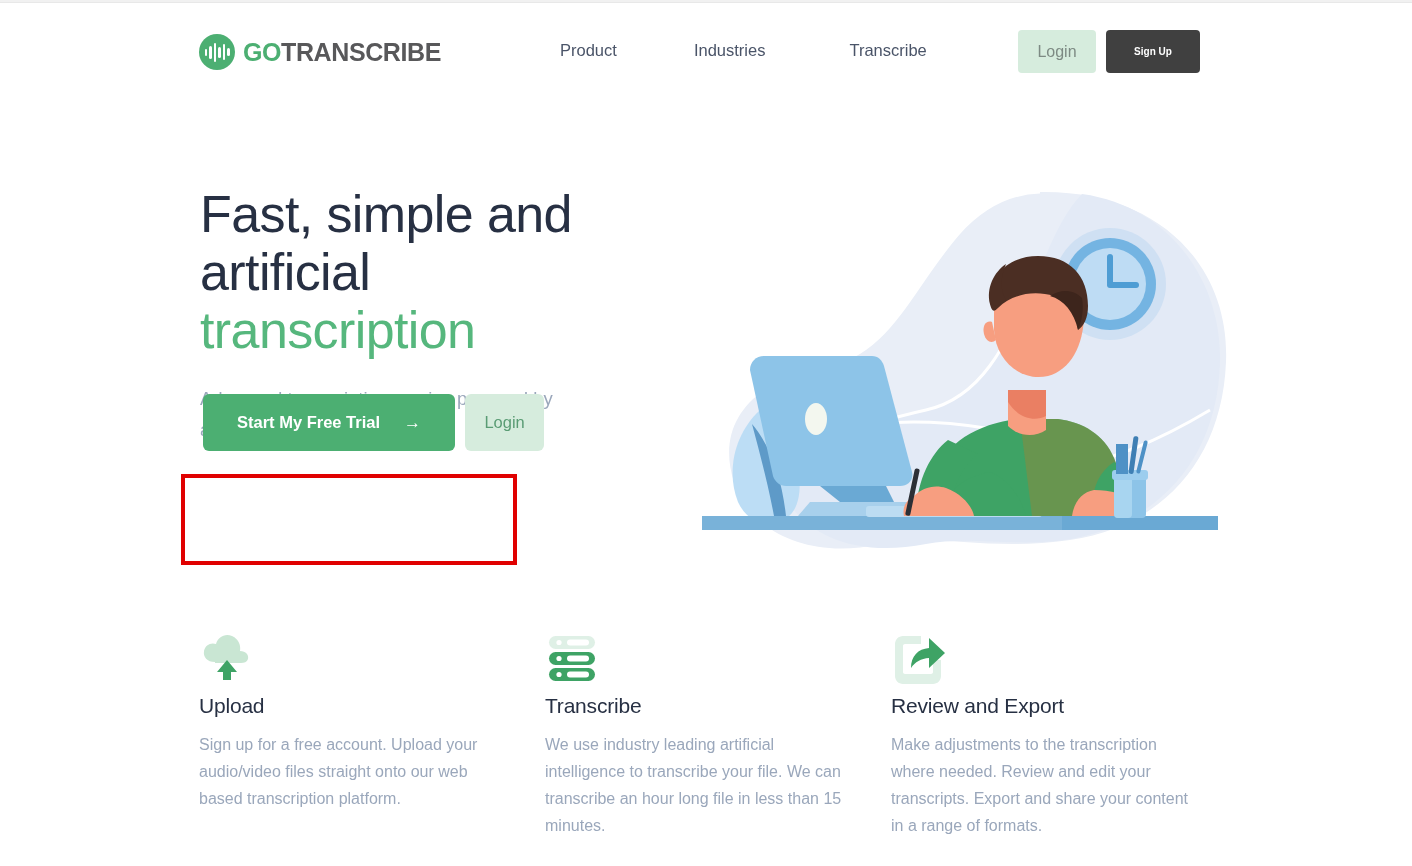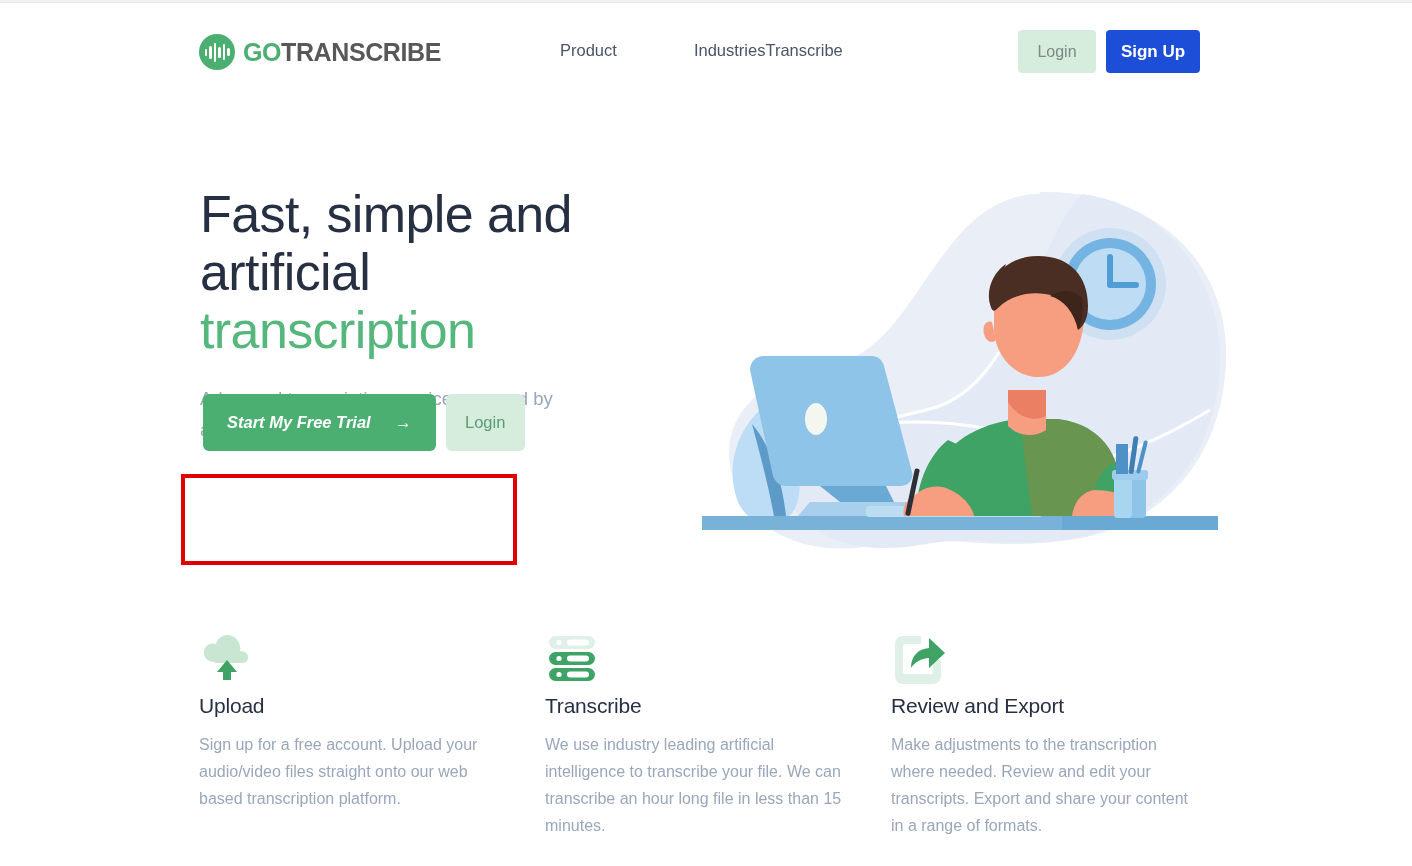--- a/index.html
+++ b/index.html
@@ -86,21 +86,21 @@
     gap: 0;
   }
   .nav-link {
     font-size: 16.5px;
     color: #4a5468;
     text-decoration: none;
     cursor: pointer;
     padding: 0;
   }
   .nav-link.n1 { margin-right: 77px; }
-  .nav-link.n2 { }
+  .nav-link.n2 { margin-right: 84px; }
 
   .header-actions {
     position: absolute;
     right: 212px;
     top: 26px;
     display: flex;
     gap: 10px;
   }
   .btn {
     border: none;
@@ -115,23 +115,23 @@
   .btn-login-top {
     width: 78px;
     height: 43px;
     background: #d6ecdd;
     color: #7d8a83;
     font-size: 16px;
   }
   .btn-signup-top {
     width: 94px;
     height: 43px;
-    background: #1d4ed8;
+    background: #404040;
     color: #ffffff;
-    font-size: 17px;
+    font-size: 10px;
     font-weight: bold;
   }
 
   
   .hero {
     position: absolute;
     top: 92px;
     left: 0;
     width: 1412px;
     height: 500px;
@@ -164,28 +164,27 @@
   .hero-cta {
     position: absolute;
     left: 3px;
     top: 209px;
     display: flex;
     align-items: center;
     gap: 10px;
   }
   .btn-trial {
     height: 57px;
-    padding: 0 24px;
+    padding: 0 34px;
     background: #4caf72;
     color: #ffffff;
     font-size: 16.5px;
     font-weight: bold;
     border-radius: 6px;
     gap: 24px;
-    font-style: italic;
   }
   .btn-trial .arrow { font-size: 17px; font-weight: normal; }
   .btn-login-hero {
     width: 79px;
     height: 57px;
     background: #d6ecdd;
     color: #5a9c74;
     font-size: 16.5px;
     border-radius: 6px;
   }

